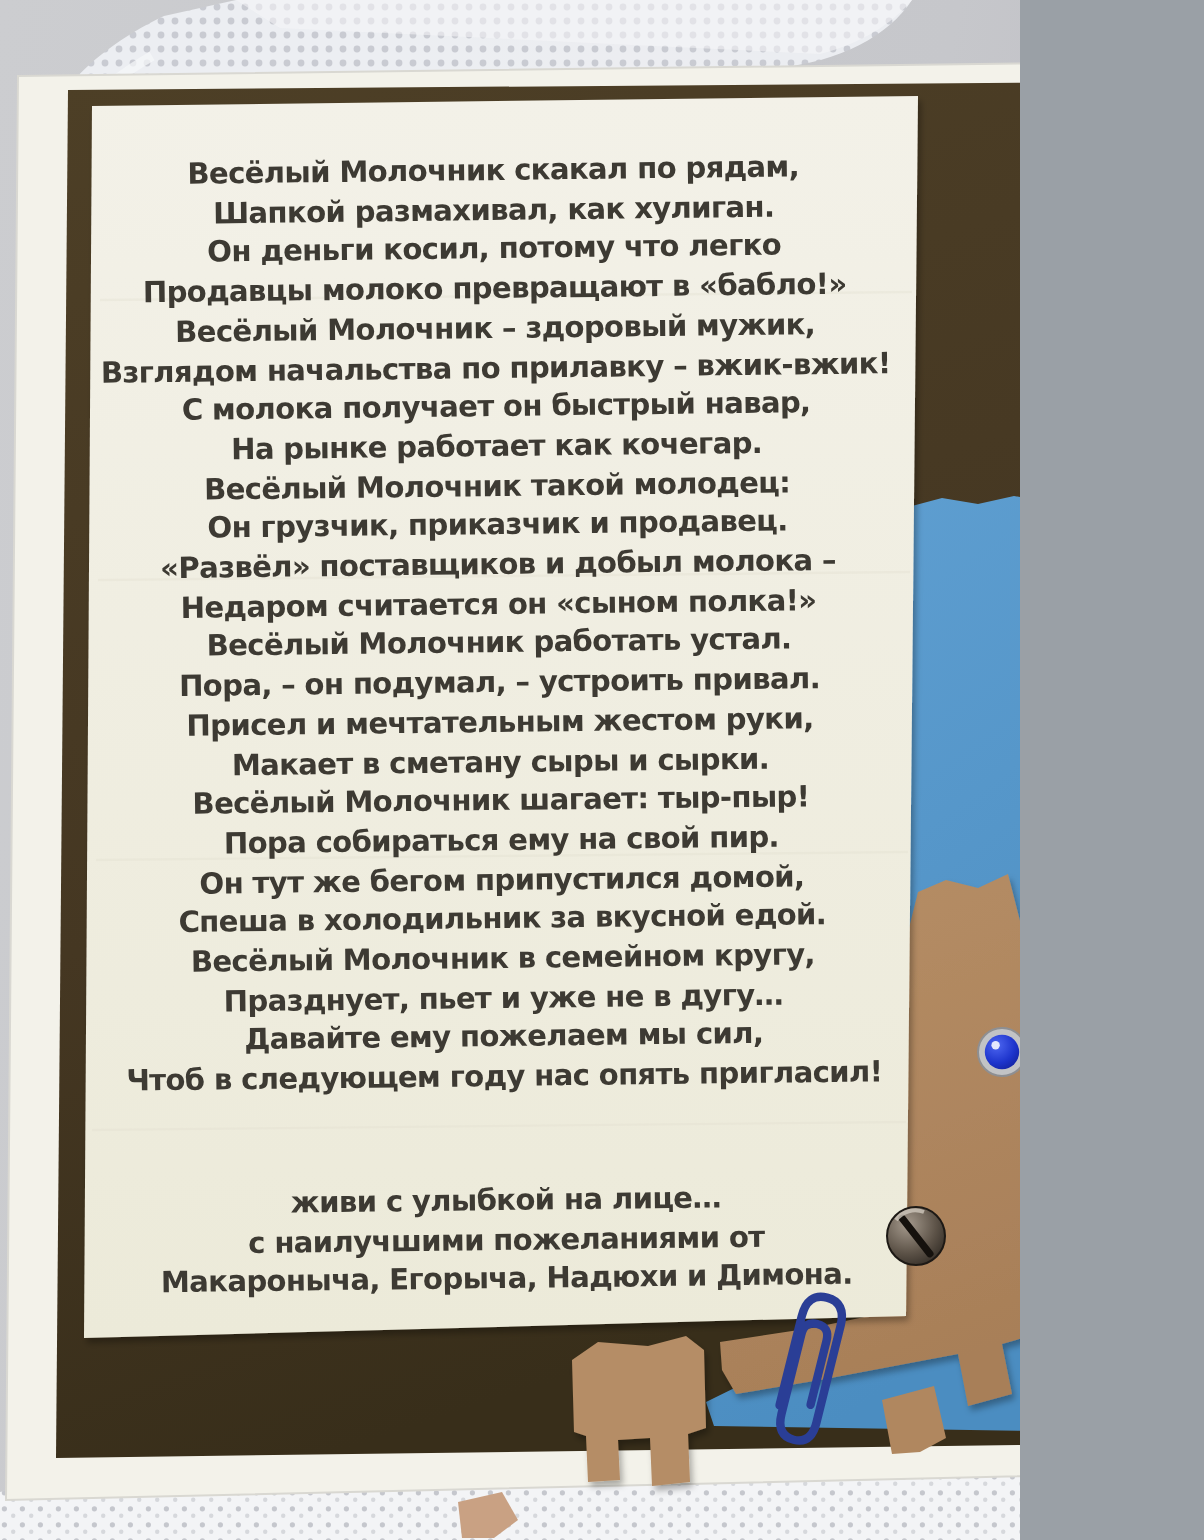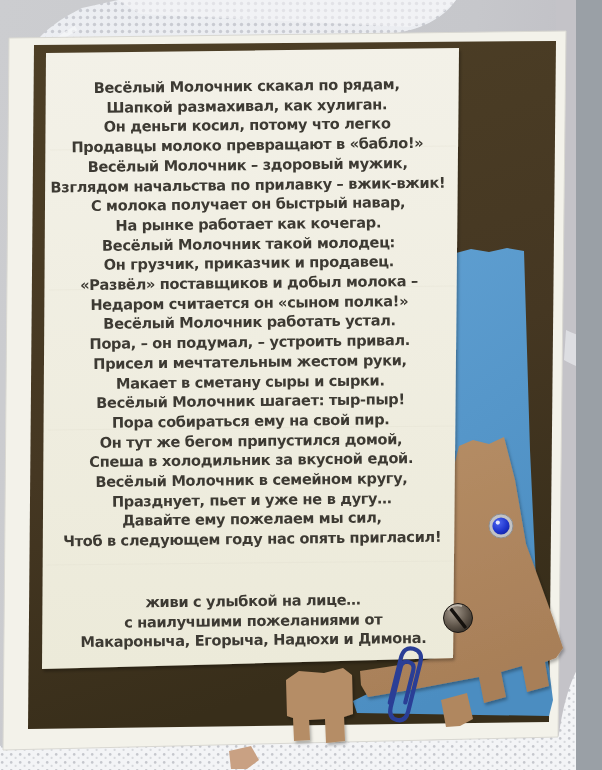--- a/index.html
+++ b/index.html
@@ -1,17 +1,17 @@
 <!DOCTYPE html>
 <html><head>
 <meta charset="utf-8">
 <style>
   html,body{margin:0;padding:0;background:#9aa0a6;}
   .stage{
-    position:relative;width:576px;height:770px;overflow:hidden;
+    position:relative;width:510px;height:770px;overflow:hidden;
     font-family:"DejaVu Sans",sans-serif;
   }
   .stage svg{position:absolute;left:0;top:0;}
   .poem{
     position:absolute;left:48px;top:76px;width:404px;
     transform:rotate(-0.7deg);
     text-align:center;color:#3d3a33;
     font-weight:bold;font-size:14.6px;line-height:19.7px;
     letter-spacing:-0.35px;white-space:nowrap;
   }

